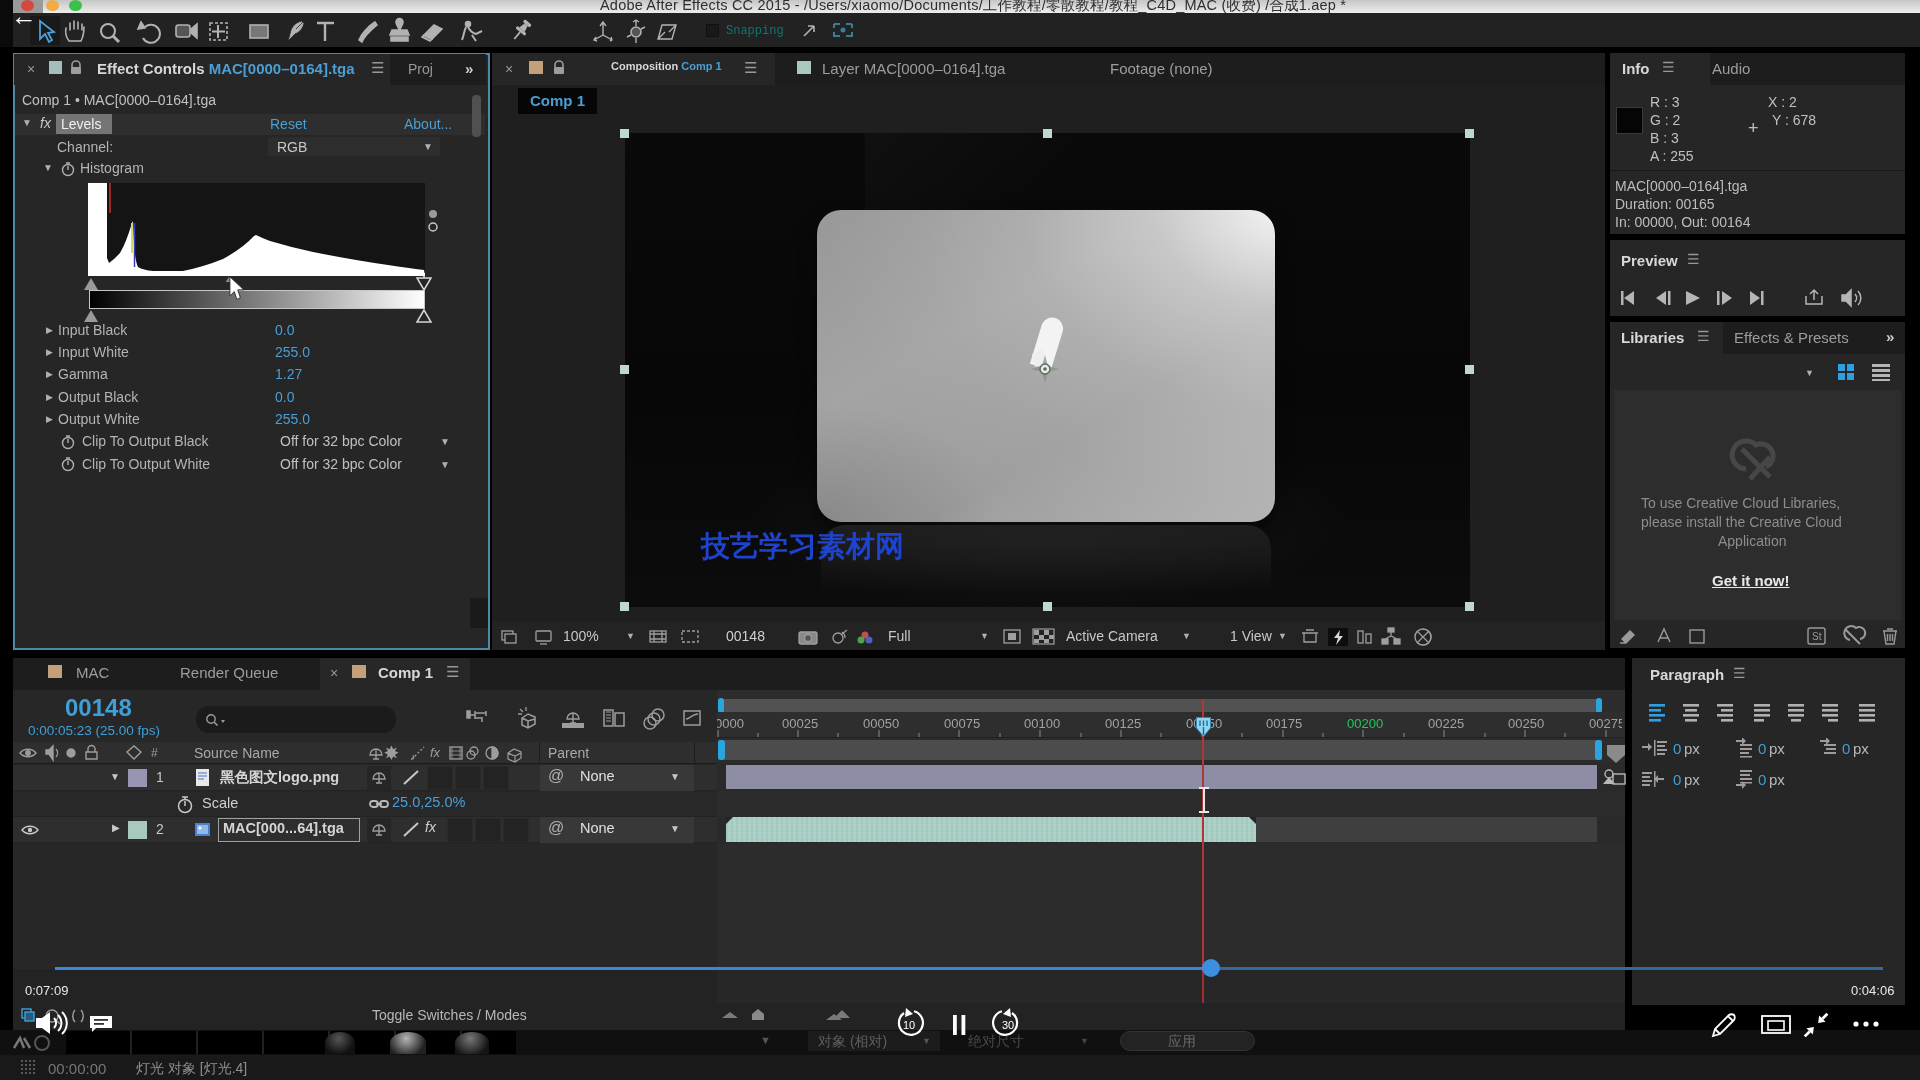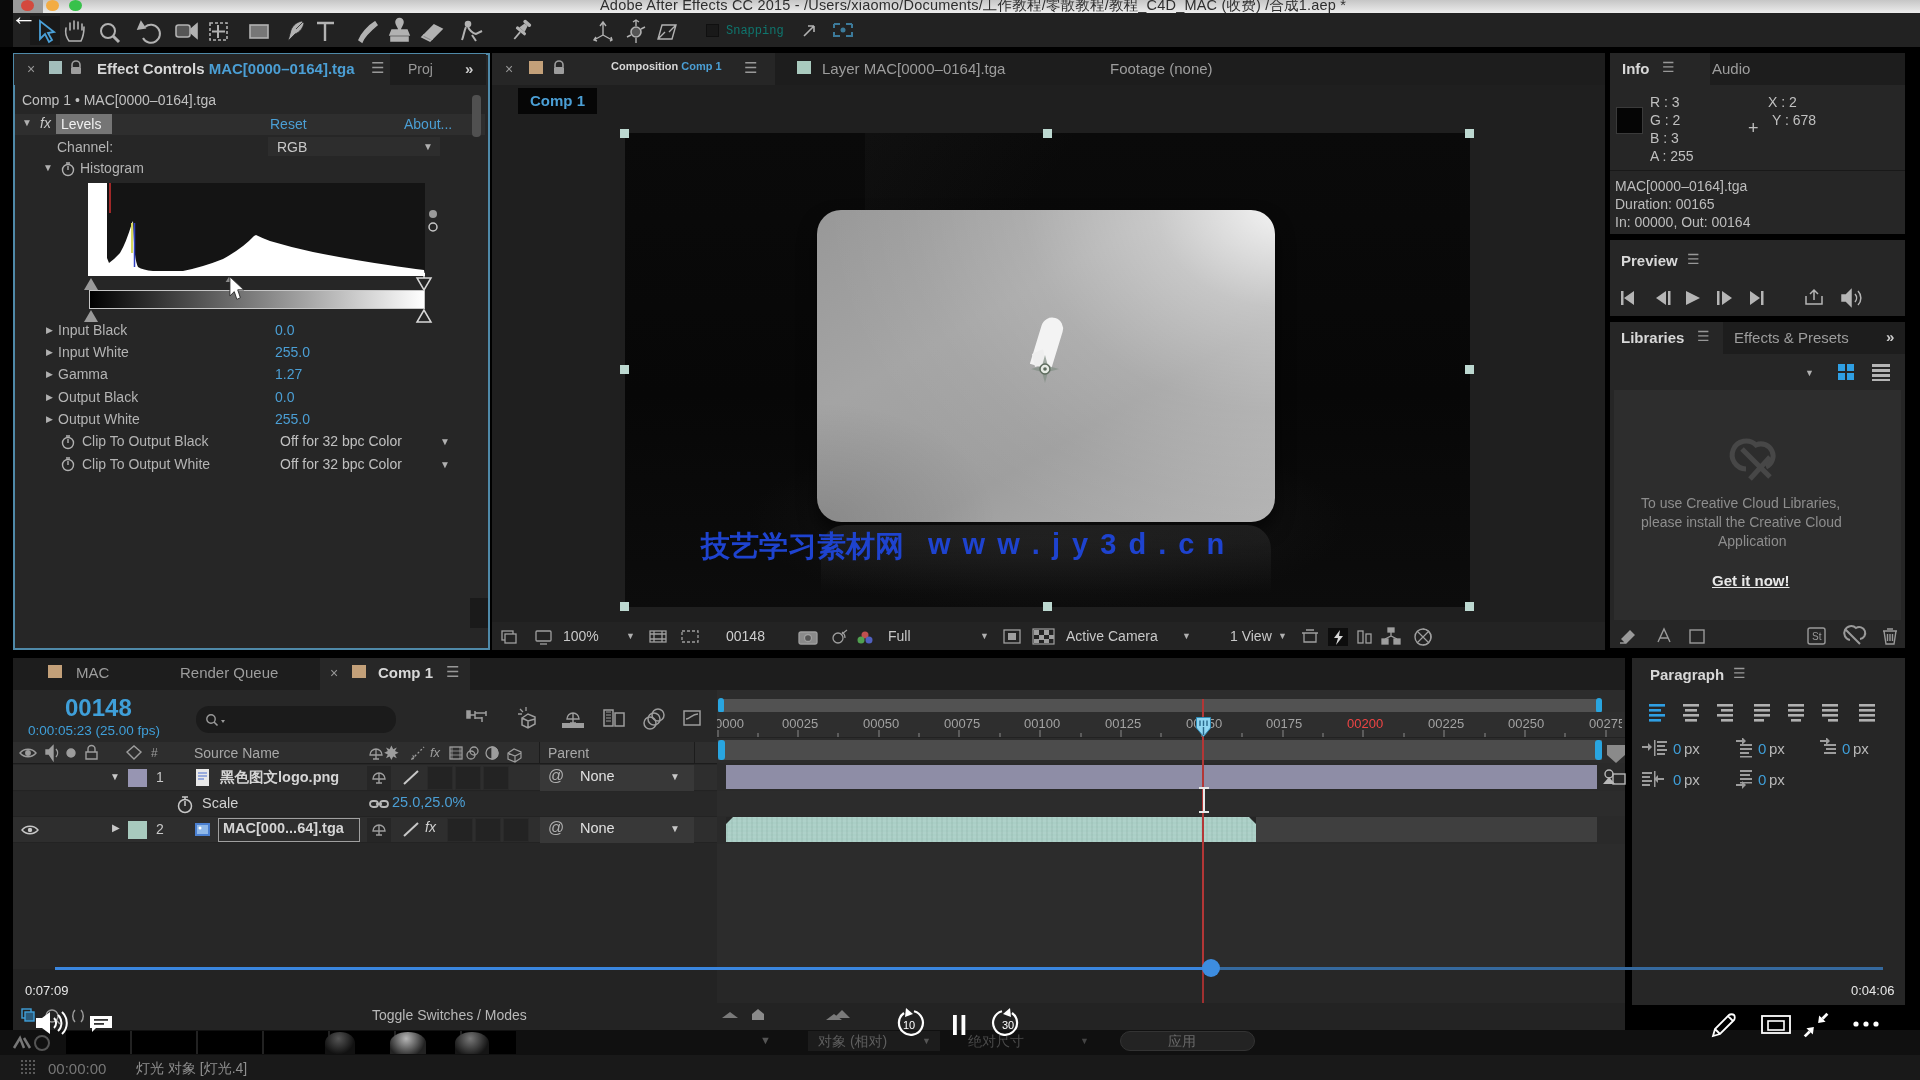--- a/index.html
+++ b/index.html
@@ -230,21 +230,20 @@
       </g>
       <path d="M12 52 L23 47 L26 62 L15 65 Z" fill="#eeeeee"></path>
       <path d="M25 53 L28 64 L39 67 L28 70 L25 81 L22 70 L11 67 L22 64 Z" fill="#828e85" opacity="0.7"></path>
       <circle cx="25" cy="67" r="5" fill="#e8ece6" stroke="#5d6b5d" stroke-width="1.5"></circle>
       <circle cx="25" cy="67" r="1.8" fill="#5d6b5d"></circle>
     </svg>
 
     <div class="abs" style="left:196px;top:392px;width:450px;height:95px;border-radius:24px;background:linear-gradient(#343434,rgba(10,10,10,0) 72%);opacity:0.5;"></div>
 
     <div class="txt" style="left:76px;top:394px;font-size:29px;font-weight:bold;color:#1e43cf;letter-spacing:0px;">技艺学习素材网</div>
-    <div class="txt" style="left:303px;top:395px;font-size:29px;font-weight:bold;color:#1e43cf;letter-spacing:2px;">w w w . j y 3 d . c n</div>
   </div>
 
   <div id="handles">
     <div class="abs" style="left:620px;top:129px;width:9px;height:9px;background:#bcd8d0;"></div>
     <div class="abs" style="left:1043px;top:129px;width:9px;height:9px;background:#bcd8d0;"></div>
     <div class="abs" style="left:1465px;top:129px;width:9px;height:9px;background:#bcd8d0;"></div>
     <div class="abs" style="left:620px;top:365px;width:9px;height:9px;background:#bcd8d0;"></div>
     <div class="abs" style="left:1465px;top:365px;width:9px;height:9px;background:#bcd8d0;"></div>
     <div class="abs" style="left:620px;top:602px;width:9px;height:9px;background:#bcd8d0;"></div>
     <div class="abs" style="left:1043px;top:602px;width:9px;height:9px;background:#bcd8d0;"></div>
@@ -570,21 +569,21 @@
   <div class="abs" style="left:717px;top:712px;width:908px;height:26px;background:#2e2e2e;border-bottom:1px solid #222;"></div>
   <div id="ruler-labels" style="position:absolute;left:717px;top:712px;width:905px;height:26px;overflow:hidden;">
     <div class="txt" style="left:-2px;top:4px;font-size:13px;color:#a2a2a2;">0000</div>
     <div class="txt" style="left:65px;top:4px;font-size:13px;color:#a2a2a2;">00025</div>
     <div class="txt" style="left:146px;top:4px;font-size:13px;color:#a2a2a2;">00050</div>
     <div class="txt" style="left:227px;top:4px;font-size:13px;color:#a2a2a2;">00075</div>
     <div class="txt" style="left:307px;top:4px;font-size:13px;color:#a2a2a2;">00100</div>
     <div class="txt" style="left:388px;top:4px;font-size:13px;color:#a2a2a2;">00125</div>
     <div class="txt" style="left:469px;top:4px;font-size:13px;color:#a2a2a2;">00150</div>
     <div class="txt" style="left:549px;top:4px;font-size:13px;color:#a2a2a2;">00175</div>
-    <div class="txt" style="left:630px;top:4px;font-size:13px;color:#ef4444;">00200</div>
+    <div class="txt" style="left:630px;top:4px;font-size:13px;color:#22c55e;">00200</div>
     <div class="txt" style="left:711px;top:4px;font-size:13px;color:#a2a2a2;">00225</div>
     <div class="txt" style="left:791px;top:4px;font-size:13px;color:#a2a2a2;">00250</div>
     <div class="txt" style="left:872px;top:4px;font-size:13px;color:#a2a2a2;">00275</div>
     <svg class="abs" style="left:0px;top:16px;" width="908" height="10">
       <g stroke="#8a8a8a" stroke-width="1">
         <line x1="1" y1="2" x2="1" y2="9"></line>
           <line x1="41" y1="5" x2="41" y2="9"></line>
         <line x1="81" y1="2" x2="81" y2="9"></line>
           <line x1="121" y1="5" x2="121" y2="9"></line>
         <line x1="162" y1="2" x2="162" y2="9"></line>

